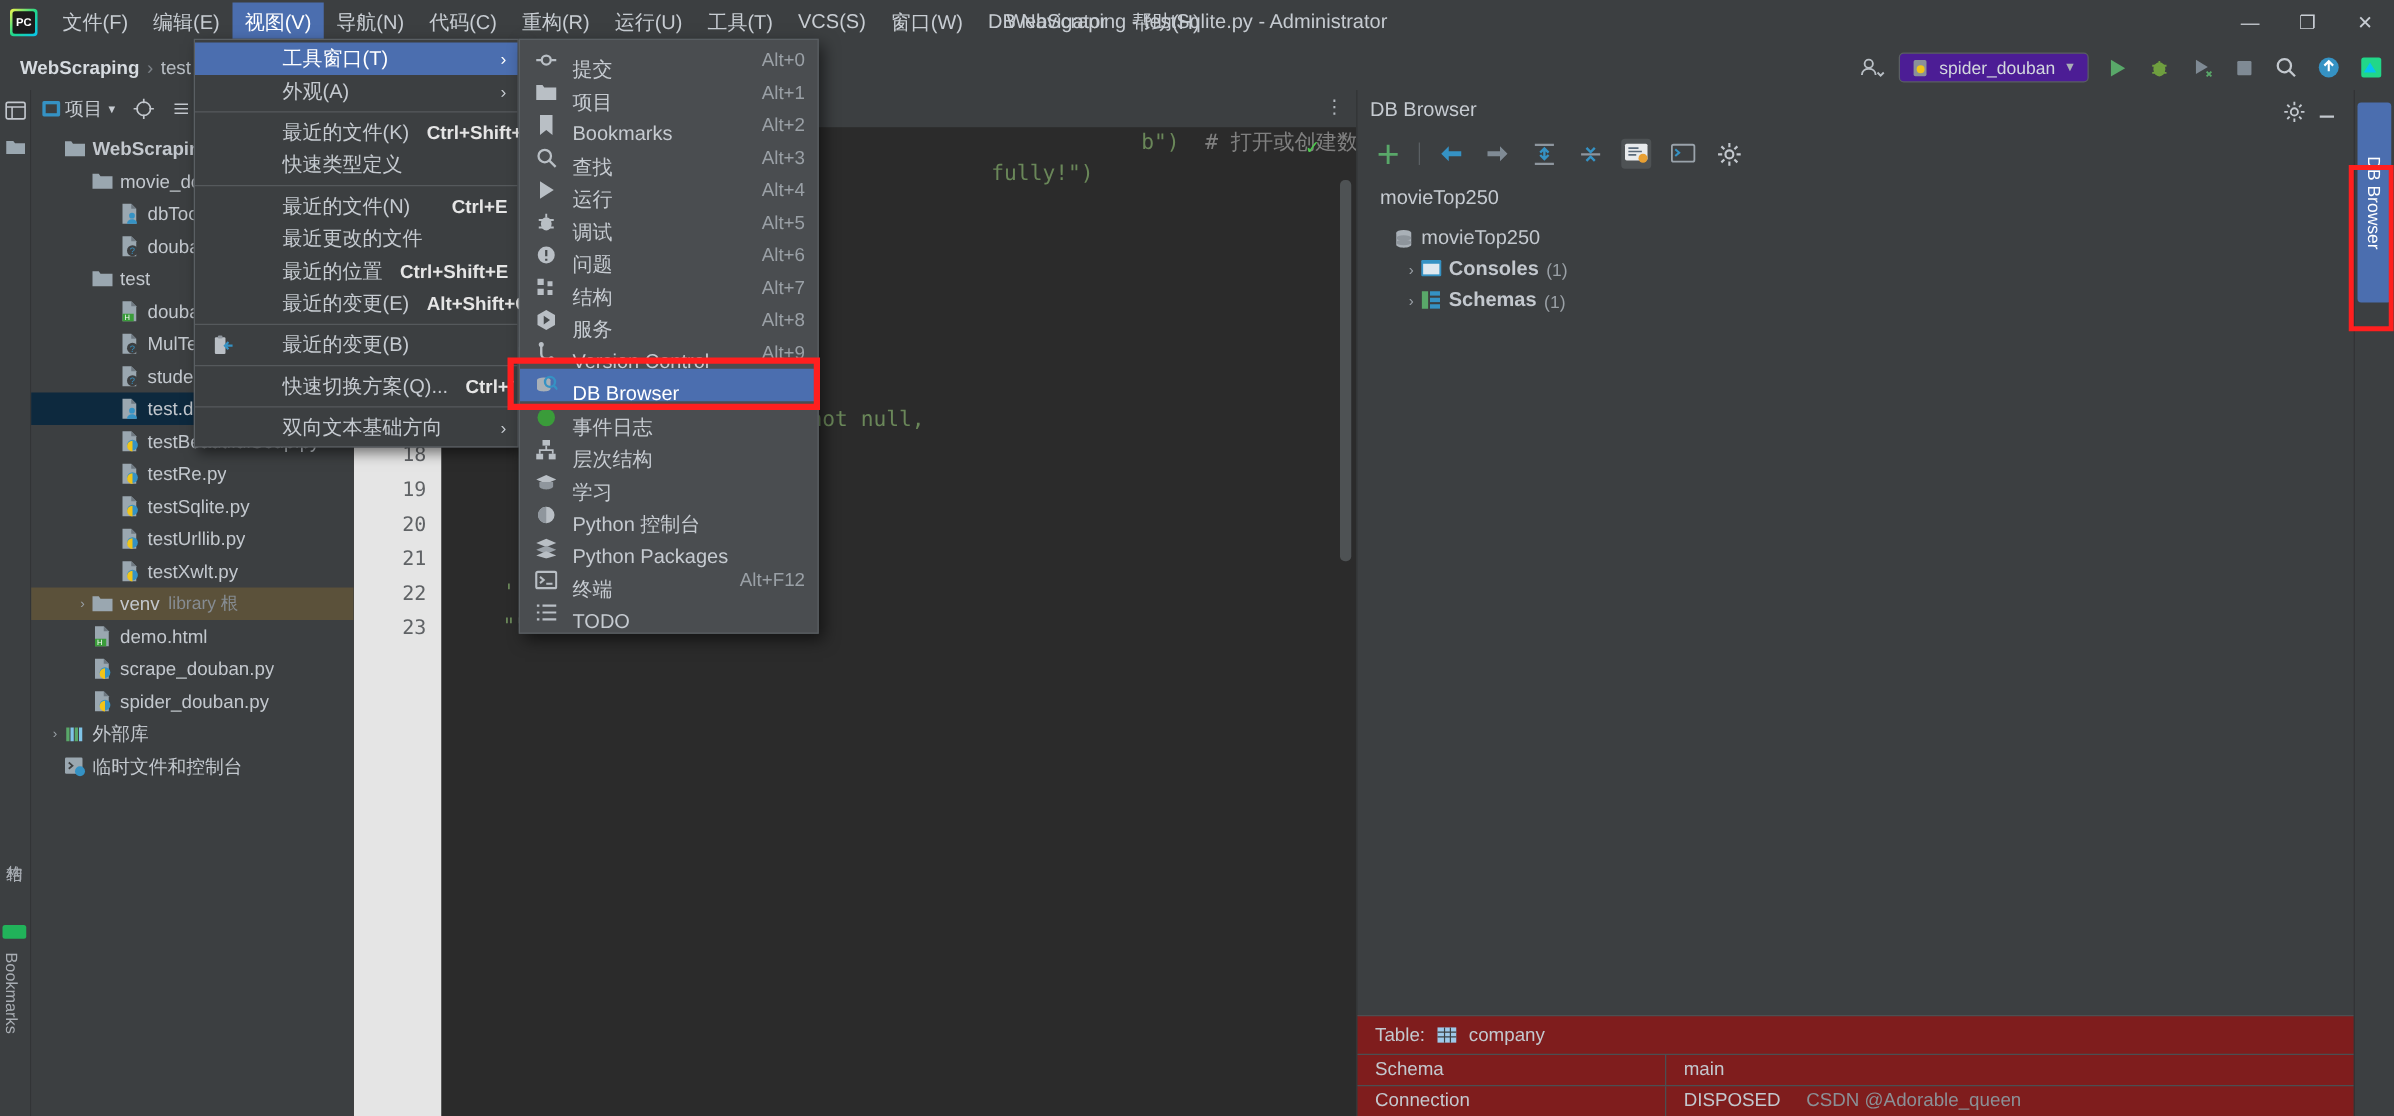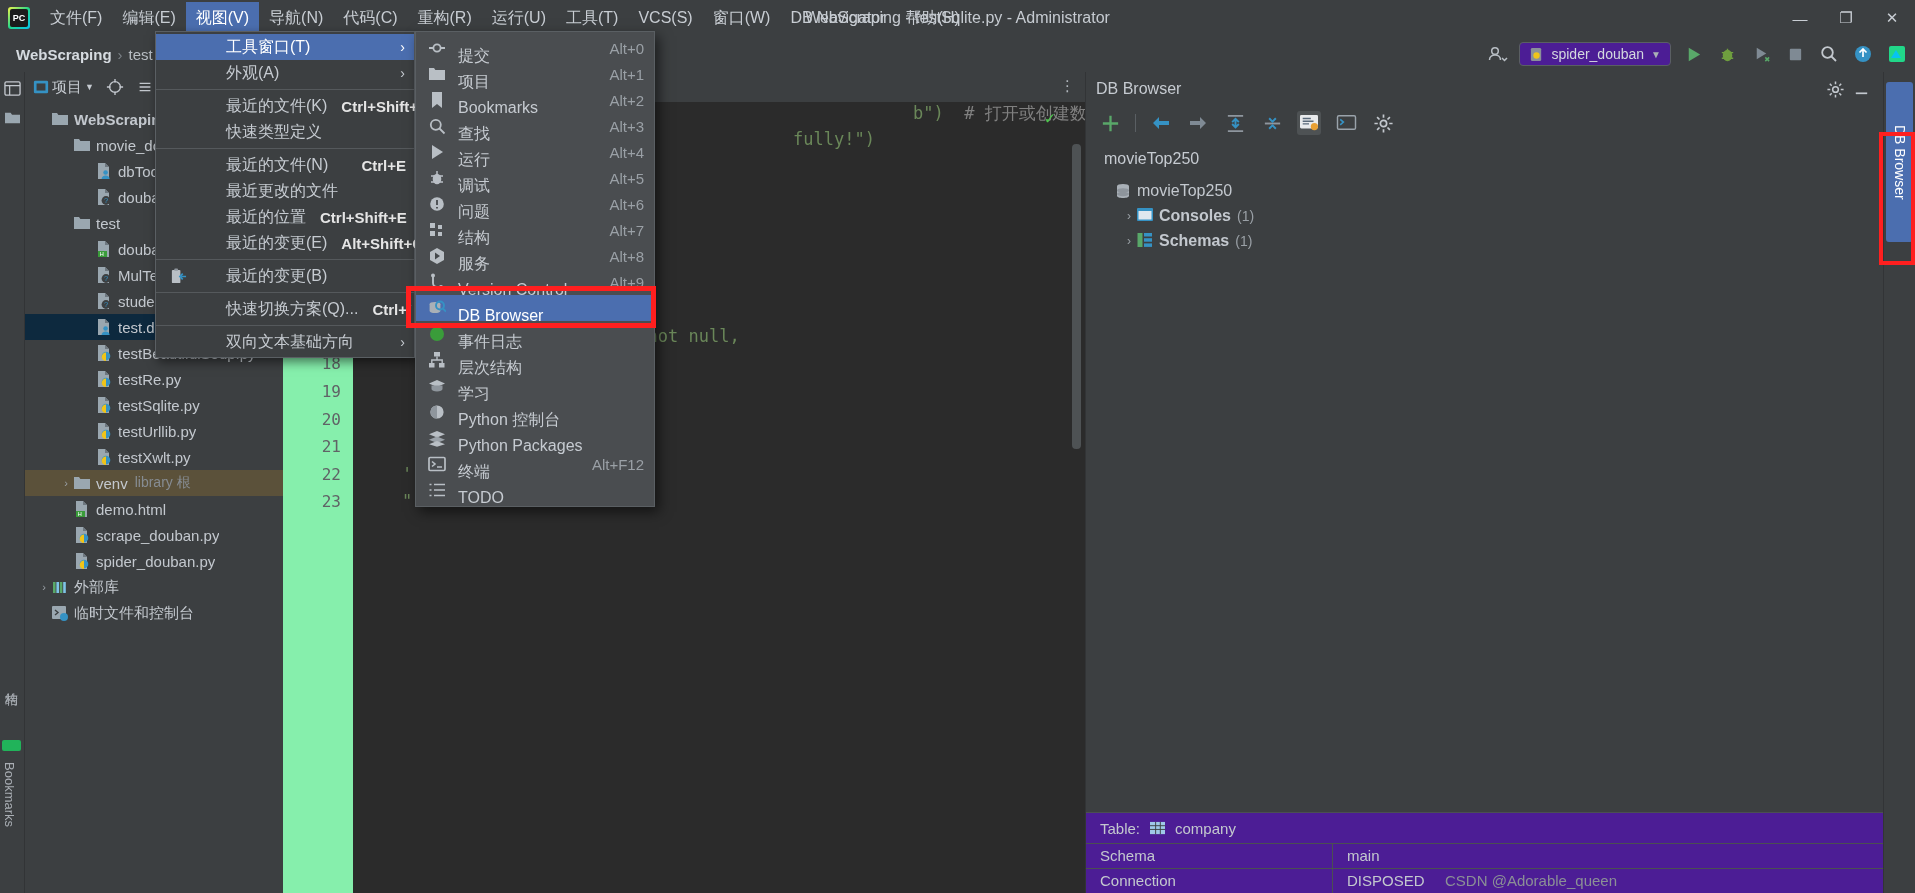--- a/index.html
+++ b/index.html
@@ -72,21 +72,21 @@
   .lbl{ overflow:hidden; text-overflow:clip; }
   .dim{ color:#868c92; font-size:14px; margin-left:7px; }
   .bold{ font-weight:bold; }
 
   
   .editor{ position:absolute; left:283px; top:72px; right:830px; height:821px; background:#2b2b2b; }
   .ed-tabs{ height:30px; background:#3c3f41; position:relative; }
   .ed-dots{ position:absolute; right:10px; top:6px; color:#b0b6bc; font-size:15px; line-height:1; letter-spacing:0; }
   .ed-body{ position:absolute; left:0; top:30px; right:0; bottom:0; background:#2b2b2b;
             font-family:"DejaVu Sans Mono","Liberation Mono",monospace; font-size:17px; overflow:hidden;}
-  .gutter{ position:absolute; left:0; top:0; width:70px; height:100%; background:#86efac; }
+  .gutter{ position:absolute; left:0; top:0; width:70px; height:100%; background:#e5e5e5; }
   .gl{ height:27.6px; line-height:27.6px; text-align:right; padding-right:12px; color:#606366; font-size:16px; }
   .code{ position:absolute; left:70px; top:0; right:0; height:100%; }
   .cl{ height:27.6px; line-height:27.6px; white-space:pre; color:#a9b7c6; padding-left:8px; }
   .k-str{ color:#6a8759; }
   .k-cmt{ color:#808080; }
   .check{ position:absolute; right:30px; top:6px; color:#4ec94e; font-size:17px; }
   .ed-scroll{ position:absolute; right:4px; top:42px; width:9px; height:305px; background:#4e5254; border-radius:4px;}
   .ed-marker{ position:absolute; left:0; top:180px; width:4px; height:34px; background:#6e5a2e; }
 
   
@@ -99,21 +99,21 @@
   .dbp-tb{ height:34px; display:flex; align-items:center; gap:13px; padding:0 12px; }
   .tbtn{ width:24px; height:24px; display:flex; align-items:center; justify-content:center; }
   .tbtn.on{ background:#4e5254; border-radius:3px; }
   .vsep{ width:1px; height:18px; background:#5a5f63; }
   .dbp-path{ height:38px; display:flex; align-items:center; padding:0 18px; font-size:16px; color:#c6cbd1; }
   .dbp-tree{ font-size:16px; }
   .dbrow{ height:25px; display:flex; align-items:center; padding-left:12px; color:#c3c8ce; }
   .dbrow .arr{ font-size:12px; }
   .cnt{ color:#9aa0a6; margin-left:6px; font-size:14px; }
 
-  .dbp-info{ position:absolute; left:0; bottom:0; width:798px; background:#4c1d95;
+  .dbp-info{ position:absolute; left:0; bottom:0; width:798px; background:#7f1d1d;
              border-top:1px solid #4b4f52; }
   .info-top{ height:30px; display:flex; align-items:center; gap:9px; padding:0 14px; font-size:15px; color:#c3c8ce;}
   .info-row{ height:25px; display:flex; border-top:1px solid #4b4f52; font-size:15px; color:#c3c8ce; }
   .info-k{ width:247px; padding:3px 0 0 14px; border-right:1px solid #4b4f52; }
   .info-v{ padding:3px 0 0 14px; position:relative; }
   .watermark{ color:#8b9096; }
 
   
   .rtab{ position:absolute; right:0; top:72px; width:32px; height:821px; background:#3c3f41;
          border-left:1px solid #323436; }

